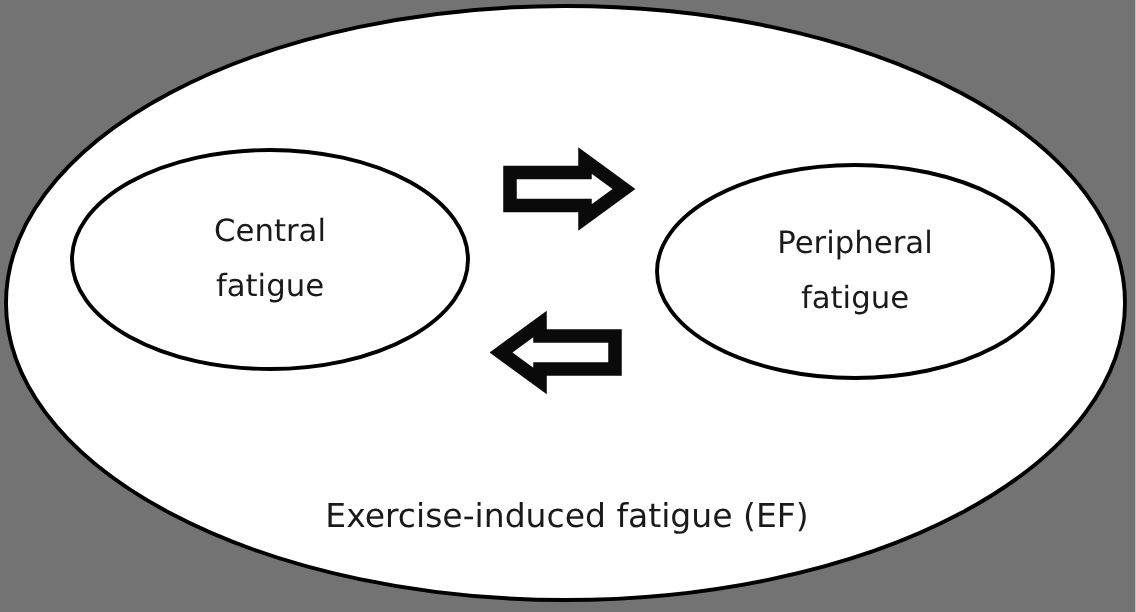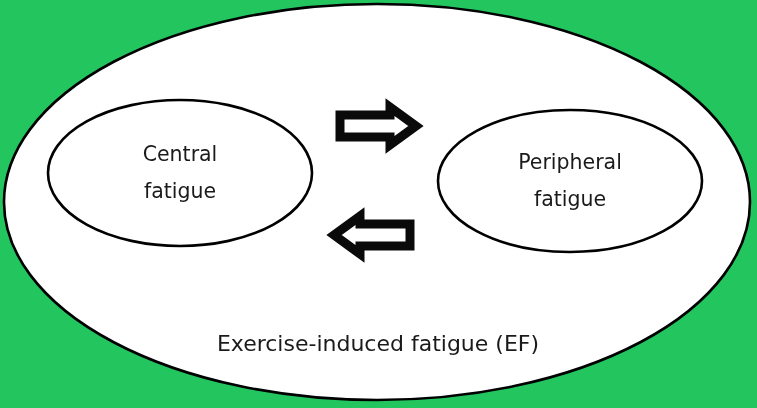--- a/index.html
+++ b/index.html
@@ -7,21 +7,21 @@
     padding: 0;
     background: #ffffff;
   }
   body {
     font-family: "DejaVu Sans", sans-serif;
   }
   #canvas {
     position: relative;
     width: 757px;
     height: 408px;
-    background: #22c55e;
+    background: #737373;
     overflow: hidden;
   }
   #diagram-svg {
     position: absolute;
     top: 0;
     left: 0;
     width: 757px;
     height: 408px;
     display: block;
   }

